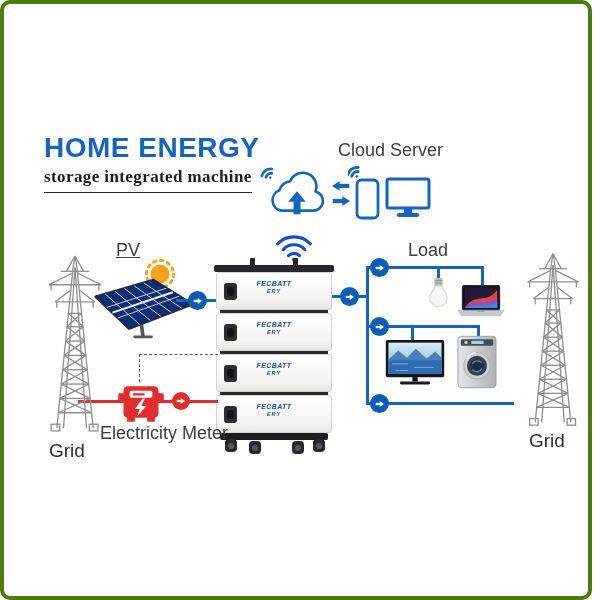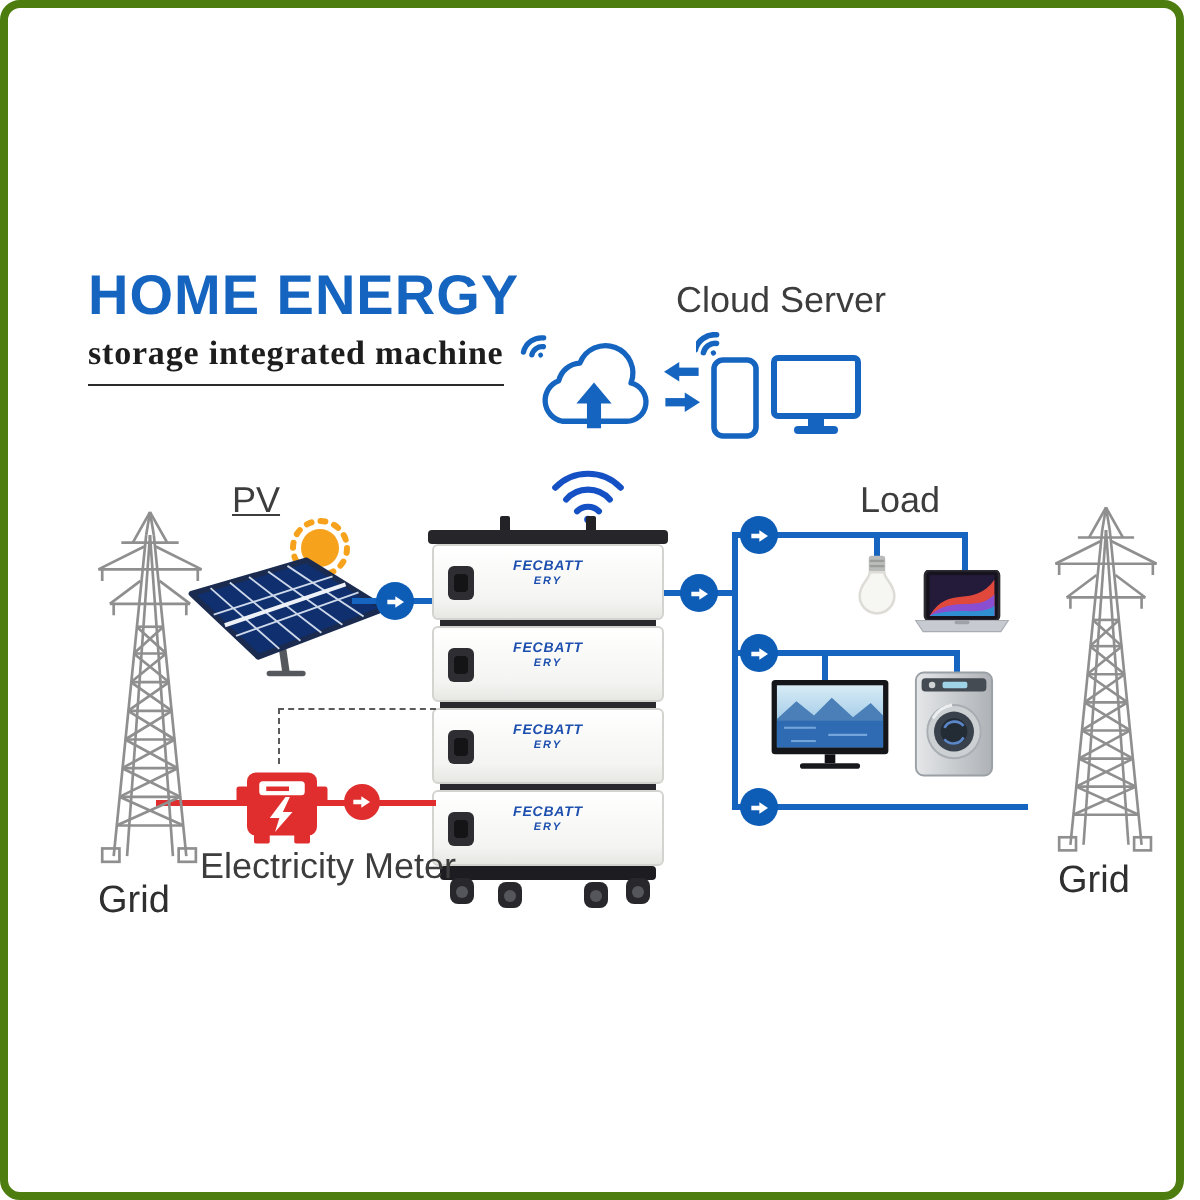--- a/index.html
+++ b/index.html
@@ -179,21 +179,21 @@
       <div class="l1">FECBATT</div>
       <div class="l2">ERY</div>
     </div>
   </div>
   <div class="abs cap" style="left:216px;top:429px;width:108px;height:7px;background:#1d1d21;"></div>
   <div class="wheel" style="left:221px;top:435px;"></div>
   <div class="wheel" style="left:245px;top:437px;"></div>
   <div class="wheel" style="left:288px;top:437px;"></div>
   <div class="wheel" style="left:309px;top:435px;"></div>
 
-  <div class="abs lbl" style="left:426px;top:236px;">Load</div>
+  <div class="abs lbl" style="left:404px;top:236px;">Load</div>
 
   <div class="abs bline" style="left:328px;top:291px;width:37px;height:3px;"></div>
   <div class="abs node" style="left:336px;top:283px;">
     <svg viewBox="0 0 18 18">
         <rect x="2.5" y="7.3" width="7" height="3.4" fill="#fff"></rect>
         <polygon points="8.5,4.6 15,9 8.5,13.4" fill="#fff"></polygon>
       </svg>
   </div>
 
   <div class="abs bline" style="left:362px;top:262px;width:3px;height:139px;"></div>

